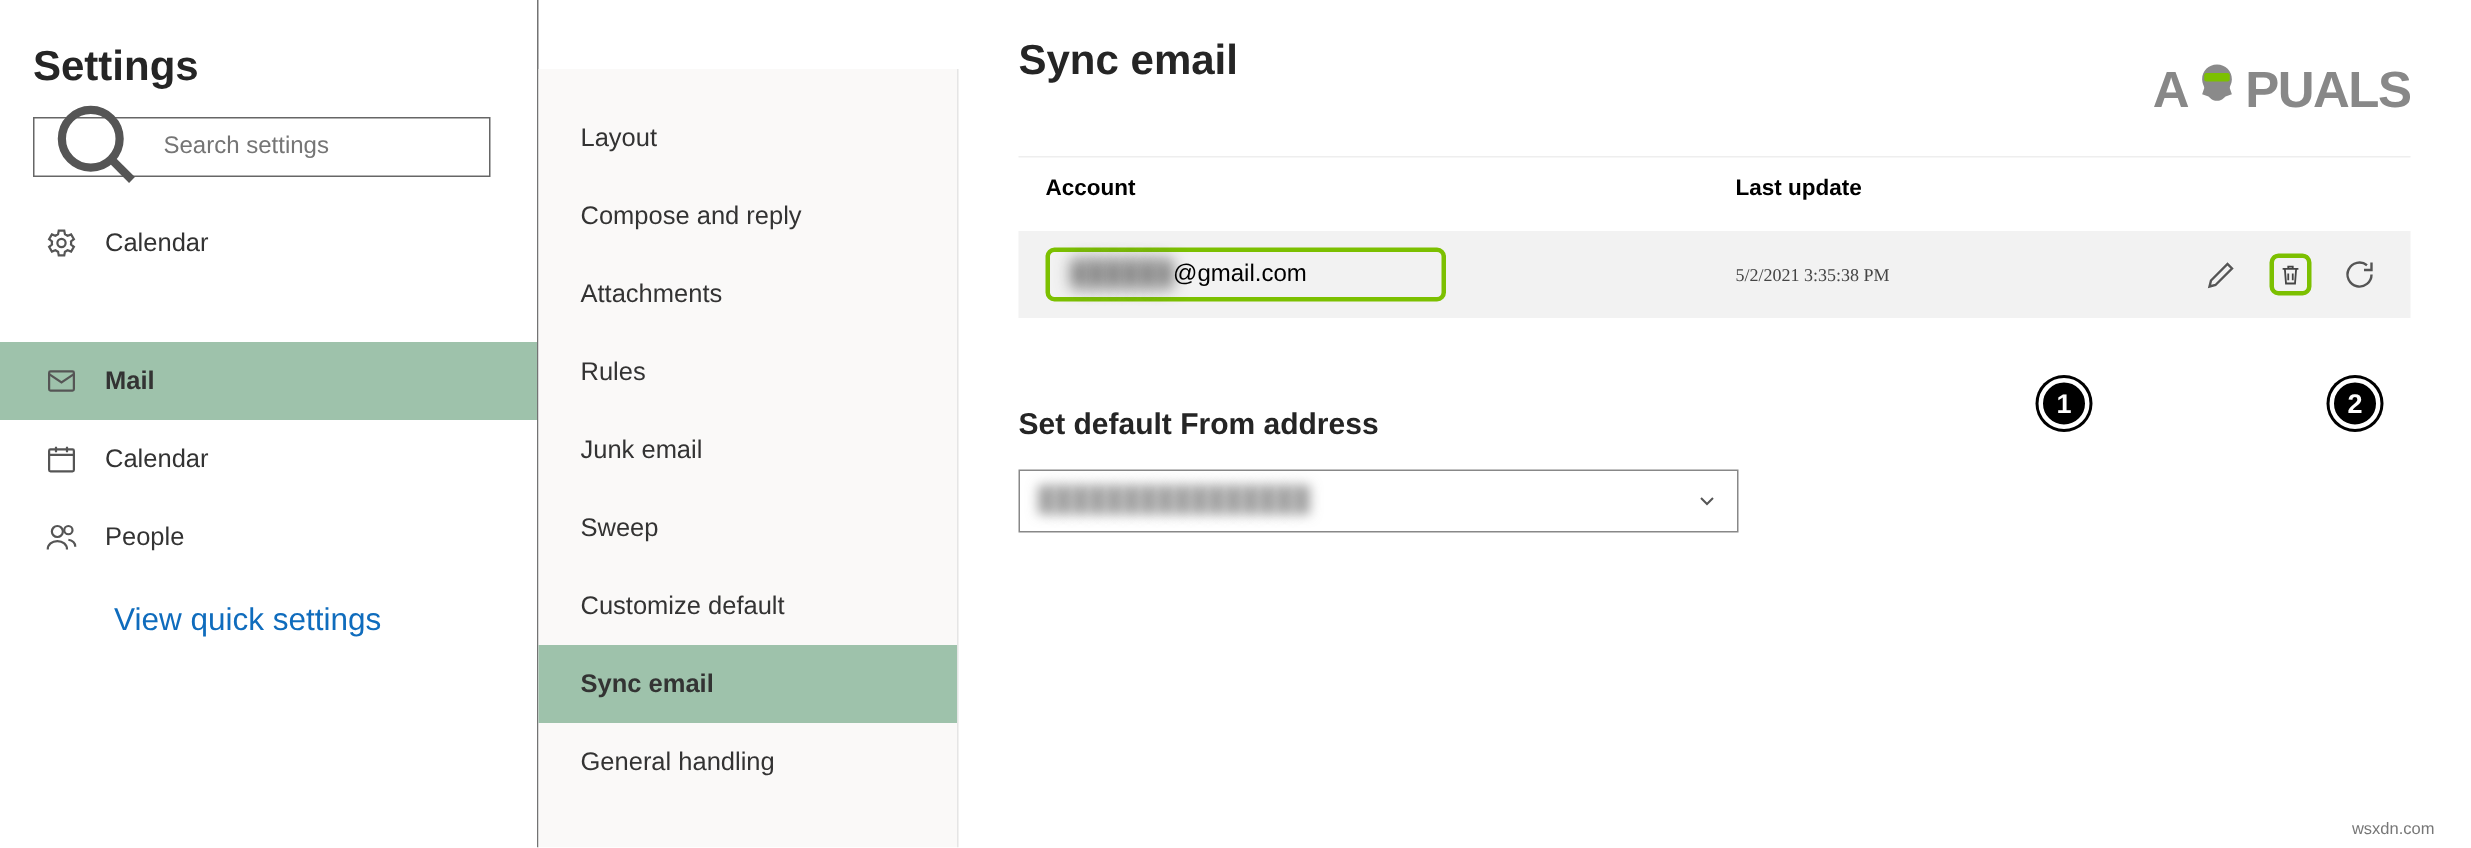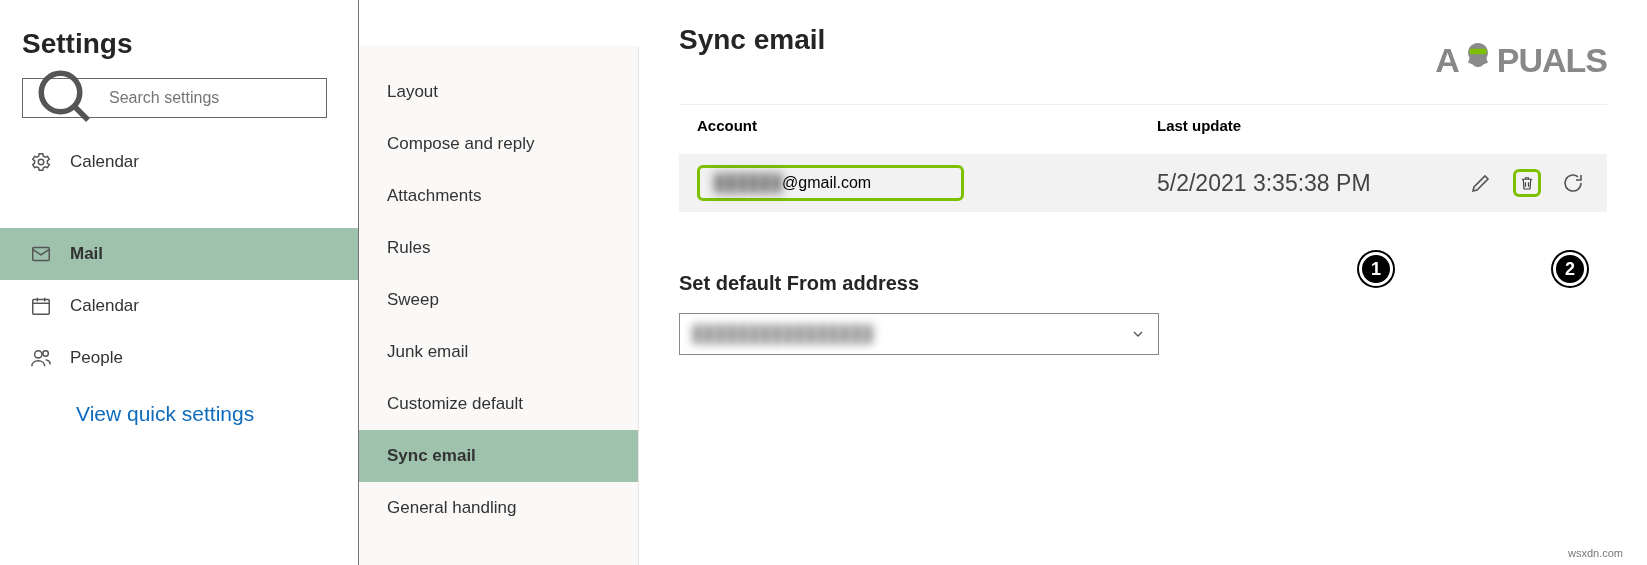--- a/index.html
+++ b/index.html
@@ -27,21 +27,21 @@
 .main { flex:1; padding: 24px 40px 0 40px; position:relative; }
 .main h2 { font-size:28px; font-weight:700; color:#252525; margin-bottom: 48px;}
 .tbl-head { display:flex; font-weight:700; font-size:15px; padding: 12px 0 20px 18px; border-top:1px solid #eee;}
 .col-account { width: 460px; }
 .col-update { flex:1; }
 
 .row { display:flex; align-items:center; background:#f2f2f2; height:58px; padding-left:18px; position:relative;}
 .row .acct { width:460px; display:flex; align-items:center;}
 .acct-box { border:3px solid #7cc000; border-radius:6px; padding: 6px 90px 6px 14px; display:flex; align-items:center; background:#f2f2f2;}
 .blur { color:transparent; text-shadow: 0 0 10px rgba(100,100,100,0.8); user-select:none; }
-.row .update { flex:1; font-size:23px; color:#444;}
+.row .update { flex:1; font-size:12px; color:#444;font-family:Liberation Serif, serif;}
 .row .actions { display:flex; gap:18px; align-items:center; padding-right:20px;}
 .icon-btn { width:28px; height:28px; cursor:pointer; display:flex; align-items:center; justify-content:center;}
 .icon-btn svg { width:24px; height:24px; stroke:#555; fill:none; stroke-width:1.6;}
 .hl-box { border:3px solid #7cc000; border-radius:6px; padding:2px;}
 .hl-box svg { stroke:#444;}
 
 .marker { position:absolute; width:34px; height:34px; border-radius:50%; background:#000; color:#fff; border:3px solid #fff; box-shadow:0 0 0 2px #000; display:flex; align-items:center; justify-content:center; font-weight:700; font-size:18px;}
 .marker.m1 { left: 720px; top: 252px;}
 .marker.m2 { right: 60px; top: 252px;}
 
@@ -112,22 +112,22 @@
     </div>
 
     <div class="quick-link">View quick settings</div>
   </aside>
 
   <nav class="sidebar-mid">
     <div class="mid-item">Layout</div>
     <div class="mid-item">Compose and reply</div>
     <div class="mid-item">Attachments</div>
     <div class="mid-item">Rules</div>
+    <div class="mid-item">Junk email</div>
     <div class="mid-item">Sweep</div>
-    <div class="mid-item">Junk email</div>
     <div class="mid-item">Customize default</div>
     <div class="mid-item active">Sync email</div>
     <div class="mid-item">General handling</div>
   </nav>
 
   <main class="main">
     <h2>Sync email</h2>
 
     <div class="brand">
       <span>A</span>

